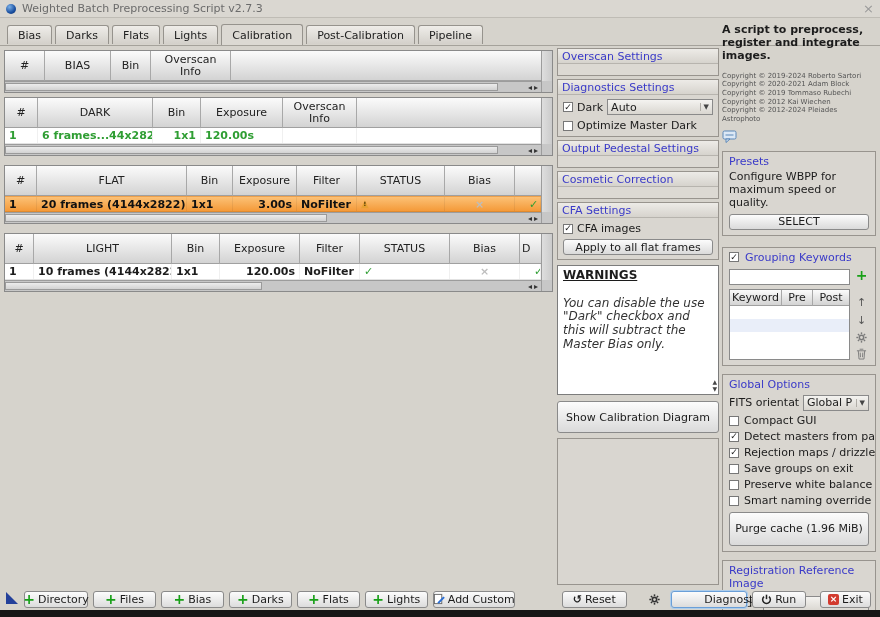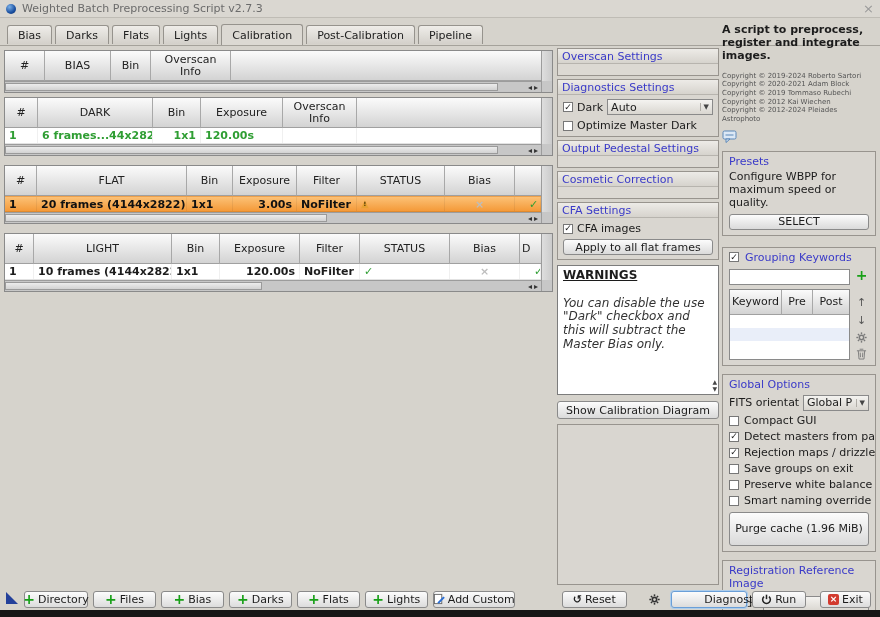--- a/index.html
+++ b/index.html
@@ -93,21 +93,21 @@
   .gbox { border:1px solid #98948e; margin-top:8px; padding-bottom:5px; background:#d9d6d0; }
   .gtitle { color:#3a3ac8; padding:3px 6px 2px; display:flex; align-items:center; gap:6px; }
   .gbox .pad { padding:0 6px; }
   .inp { background:#fff; border:1px solid #8a8a8a; height:16px; display:flex;
     align-items:center; padding:0 3px; overflow:hidden; white-space:nowrap; }
   .inp.gray { color:#9a9a9a; background:#dedbd5; }
   .plus { color:#18a018; font-weight:bold; font-size:14px; line-height:12px; }
   .sideicons { display:flex; flex-direction:column; align-items:center; gap:5px; width:15px;
     color:#555; font-size:11px; }
   .ktable { flex:1; border:1px solid #8a8a8a; background:#fff; }
-  .ktable .khead { display:flex; height:25px; }
+  .ktable .khead { display:flex; height:16px; }
   .ktable .kth { background:linear-gradient(#fbfbfb,#d3d3d3); border-right:1px solid #a8a8a8;
     border-bottom:1px solid #a0a0a0; display:flex; align-items:center; justify-content:center; }
   .ktable .kth:last-child { border-right:none; }
   .kbody { height:38px; background:repeating-linear-gradient(180deg,
     #ffffff 0,#ffffff 13px,#e9eef9 13px,#e9eef9 26px); }
   .optrow { display:flex; align-items:center; gap:5px; padding:0 6px; height:16px;
     white-space:nowrap; overflow:hidden; }
   .foldico { min-width:13px; }
   
   .bottombar { position:absolute; left:0; right:0; bottom:7px; height:22px;
@@ -345,21 +345,21 @@
 
   <div class="warnbox" style="margin-top:2px;">
     <div class="wtitle">WARNINGS</div>
     <div class="wital">You can disable the use "Dark" checkbox and this will subtract the Master Bias only.</div>
     <div class="wscroll">
       <span>▲</span>
       <span>▼</span>
     </div>
   </div>
 
-  <div class="btn" style="height:18px;margin-top:3px;">Show Calibration Diagram</div>
+  <div class="btn" style="height:32px;margin-top:3px;">Show Calibration Diagram</div>
 
   <div class="mid-empty" style="margin-top:2px;"></div>
 </div>
 
 <div class="right-col">
 
   <div class="desc">A script to preprocess, register and integrate images.</div>
 
   <div class="copyrights">
     <div>Copyright © 2019-2024 Roberto Sartori</div>

